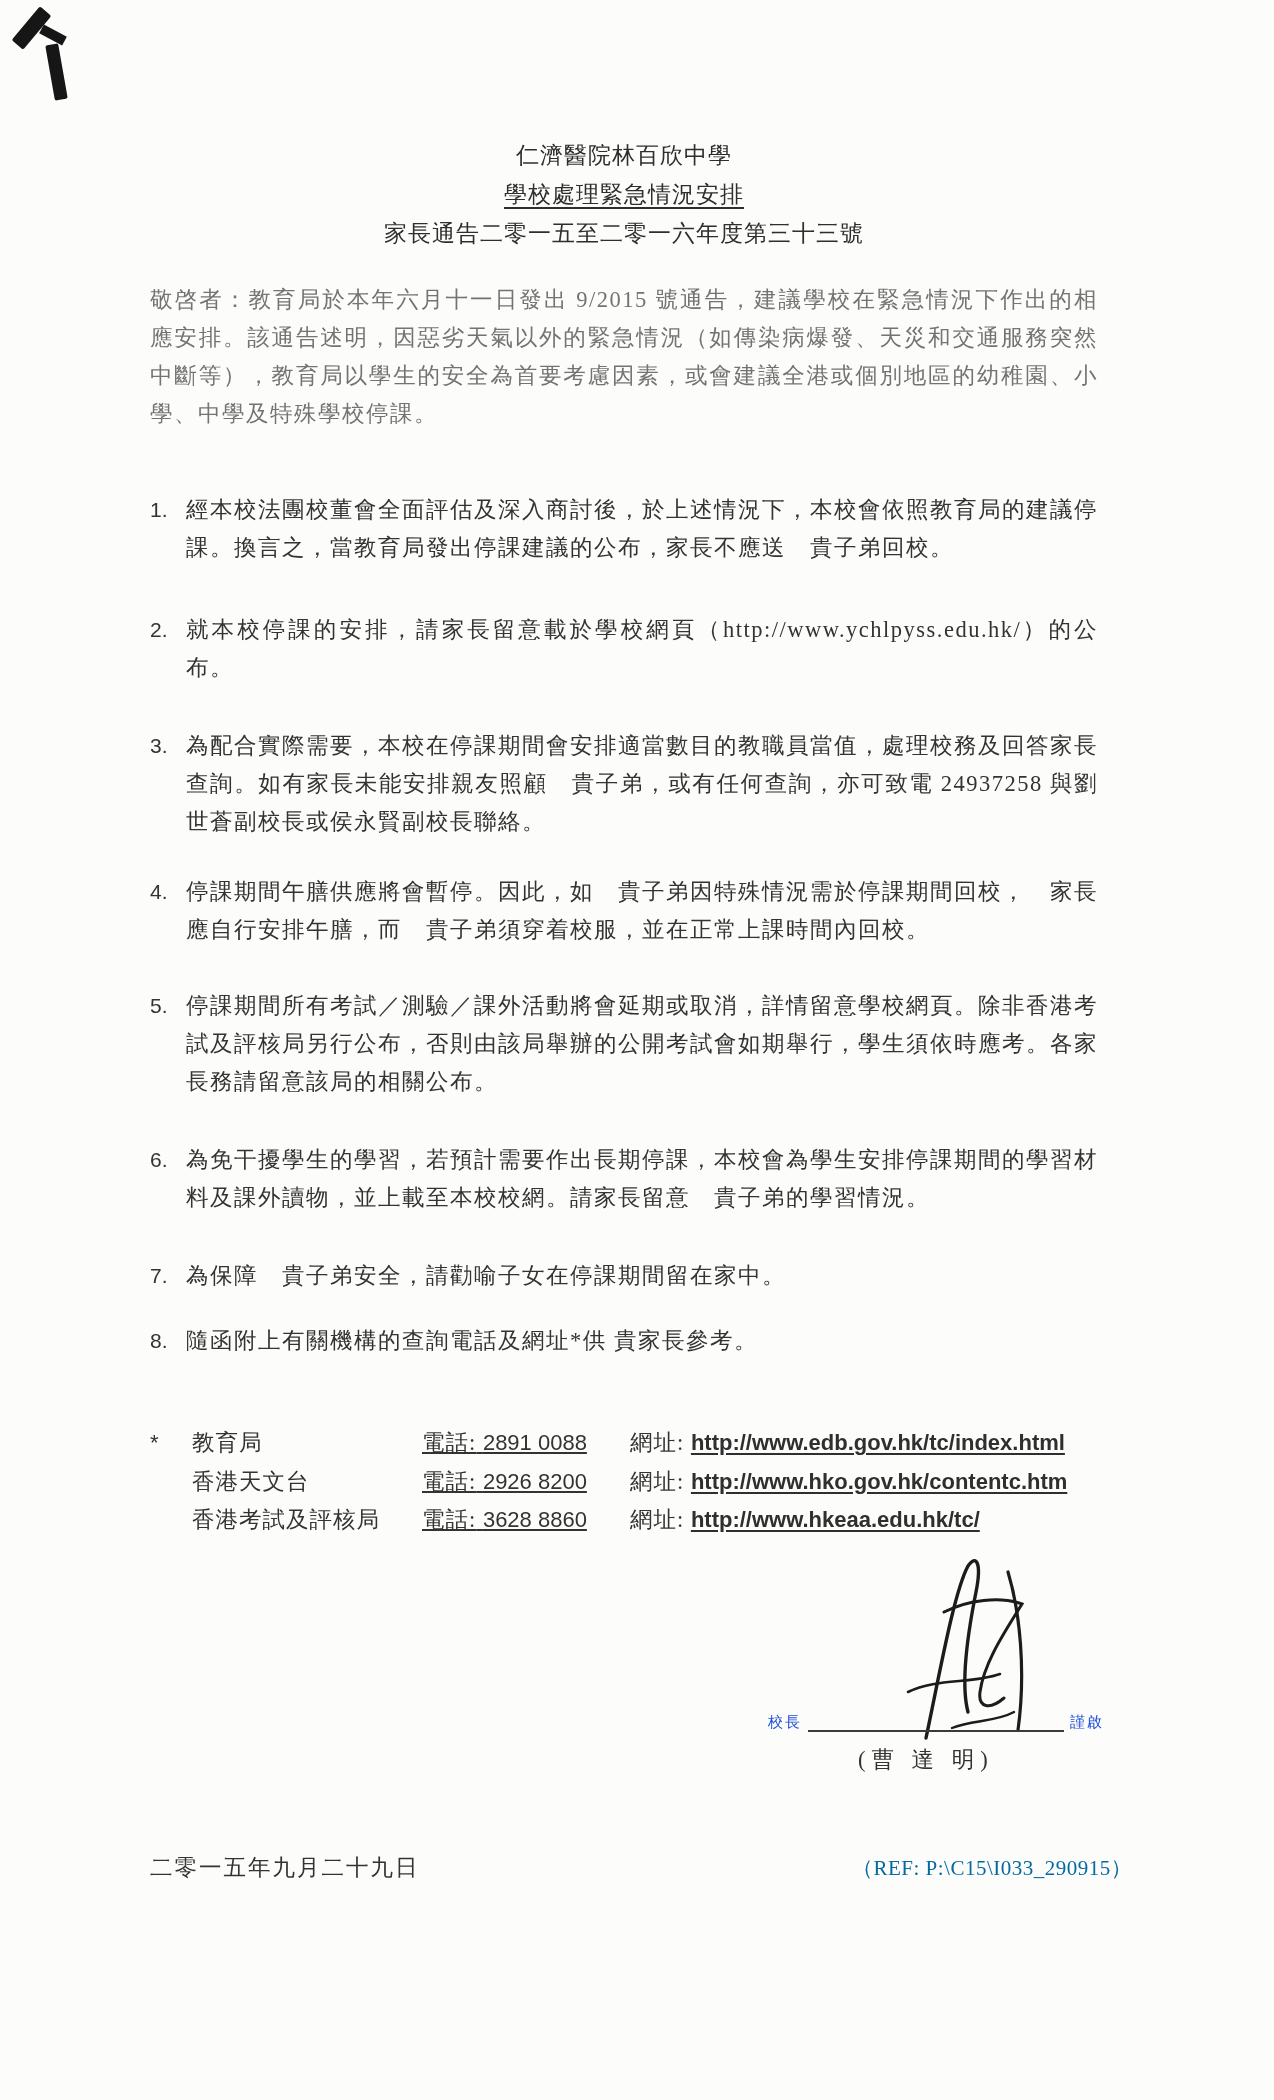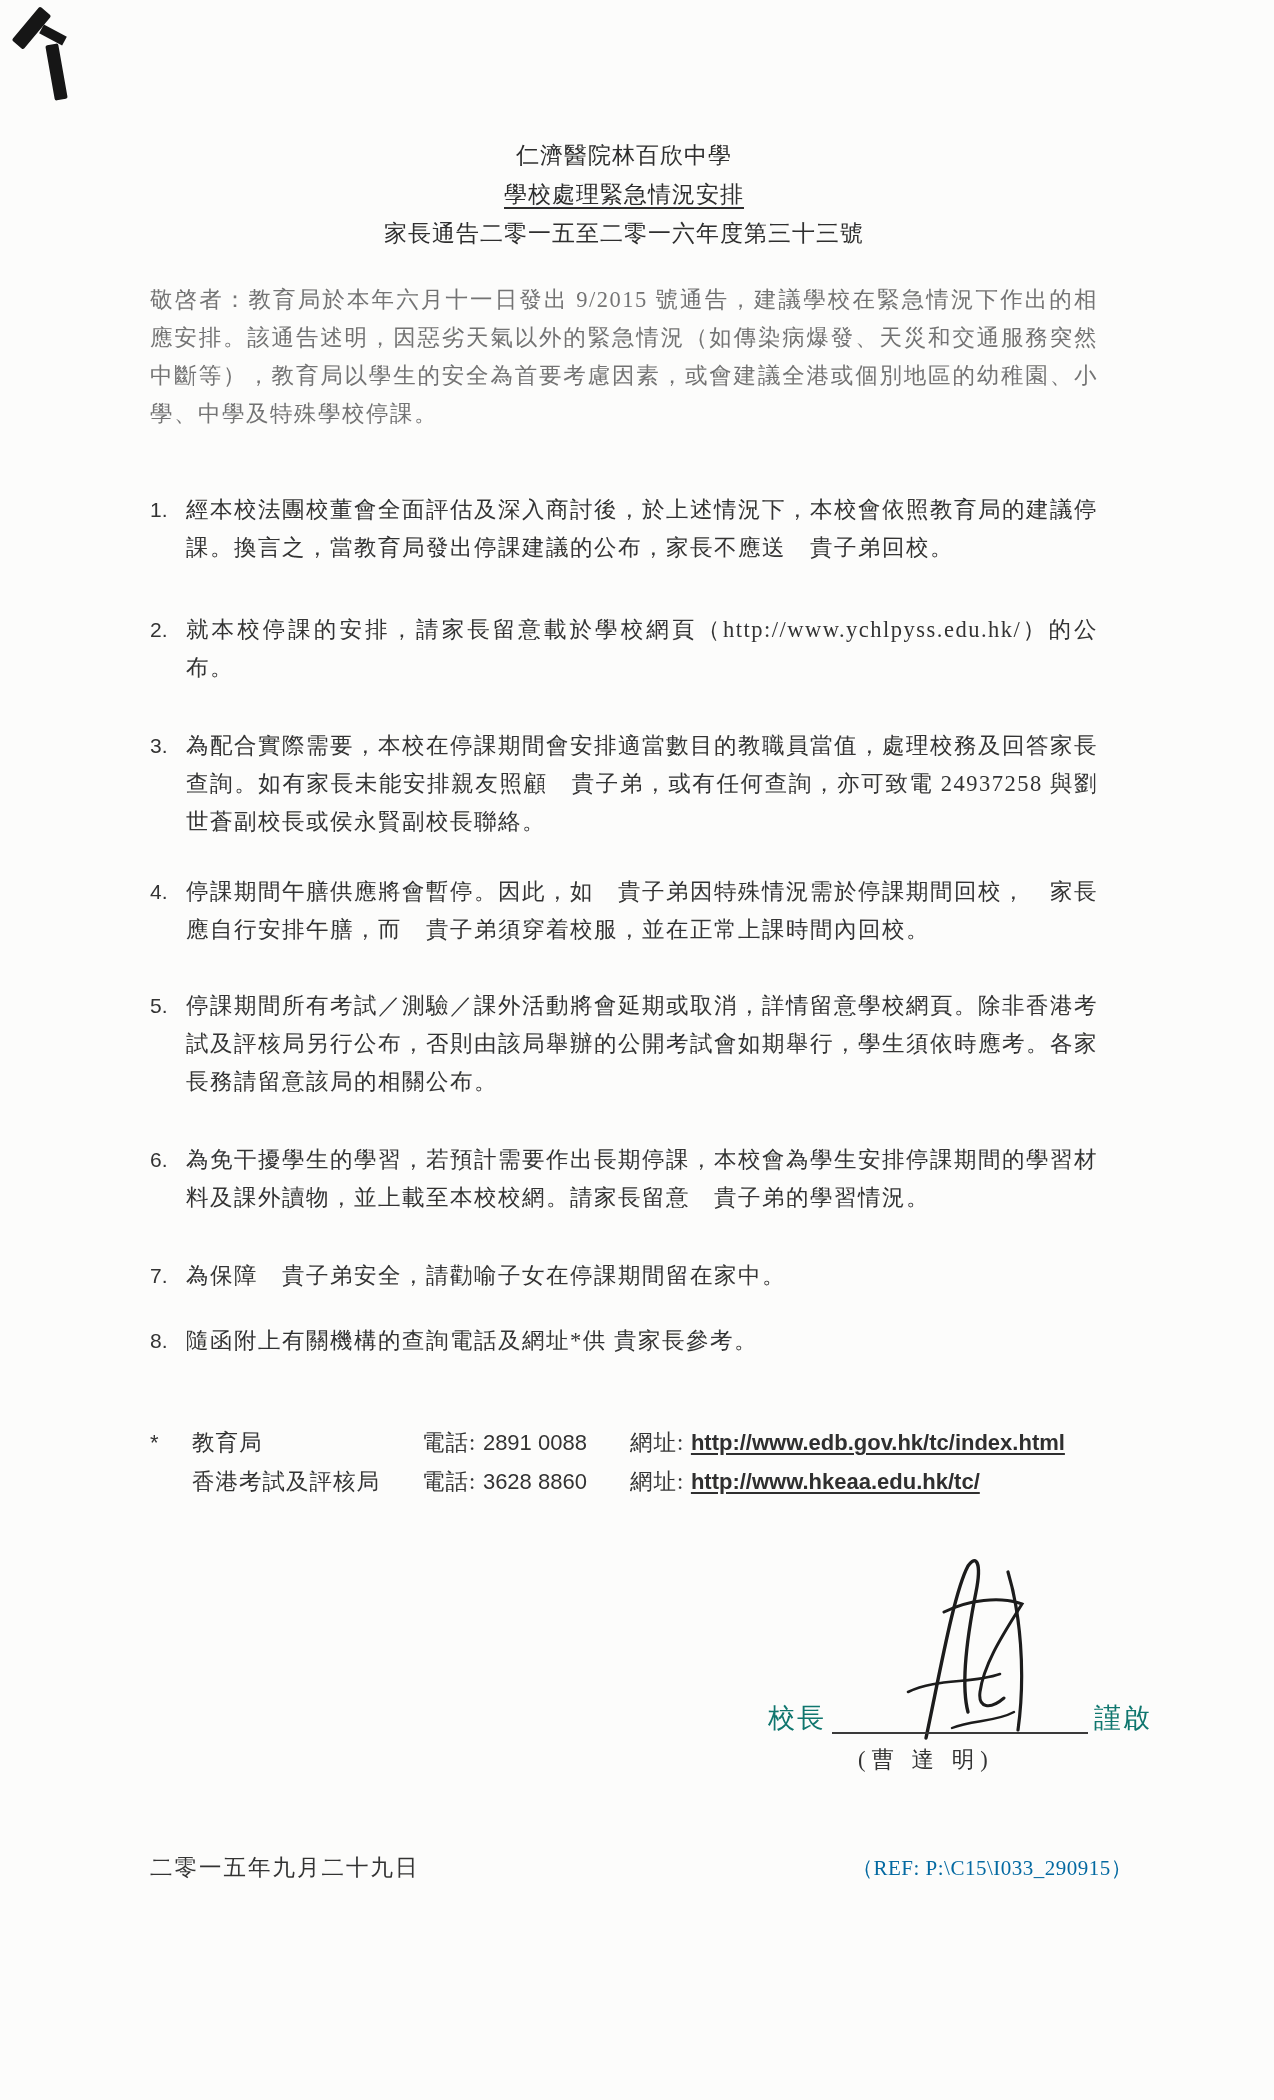--- a/index.html
+++ b/index.html
@@ -40,30 +40,30 @@
   .item.m4{margin-top:32px;}
   .item.m5{margin-top:38px;}
   .item.m6{margin-top:40px;}
   .item.m7{margin-top:40px;}
   .item.m8{margin-top:27px;}
 
   .agencies{margin-top:64px;font-size:22.5px;letter-spacing:1px;}
   .agency-row{display:flex;align-items:baseline;line-height:38.5px;}
   .agency-row .marker{width:42px;flex:0 0 42px;font-family:"Liberation Sans",sans-serif;font-size:22px;}
   .agency-row .aname{width:230px;flex:0 0 230px;}
-  .agency-row .telgrp{width:208px;flex:0 0 208px;white-space:nowrap;}
+  .agency-row .telgrp{width:208px;flex:0 0 208px;white-space:nowrap;text-decoration:underline;}
   .agency-row .urlgrp{flex:1;white-space:nowrap;}
   .lbl{letter-spacing:1px;}
   .num-sans{font-family:"Liberation Sans",sans-serif;font-size:22px;letter-spacing:0;color:#333;}
   .url-sans{font-family:"Liberation Sans",sans-serif;font-size:22px;letter-spacing:0;
     font-weight:bold;color:#2f2f2f;text-decoration:underline;text-underline-offset:3px;}
 
   .sig-scribble{position:absolute;left:888px;top:1552px;width:170px;height:200px;}
-  .sig-row{position:absolute;left:768px;top:1700px;display:flex;align-items:center;
-    font-size:27px;letter-spacing:2px;color:#0f766e;}
+  .sig-row{position:absolute;left:768px;top:1700px;display:flex;align-items:flex-end;
+    font-size:15px;letter-spacing:2px;color:#1d4ed8;}
   .sig-line{display:inline-block;width:256px;height:30px;border-bottom:2px solid #3a3a3a;margin:0 6px;}
   .sig-name{position:absolute;left:858px;top:1744px;width:230px;
     font-size:22.5px;letter-spacing:6px;color:#333;}
 
   .footer-date{position:absolute;left:150px;top:1852px;font-size:22.5px;letter-spacing:2px;color:#333;}
   .footer-ref{position:absolute;left:852px;top:1854px;font-size:21px;letter-spacing:.5px;color:#0369a1;}
 </style>
 </head>
 <body>
 
@@ -118,20 +118,26 @@
 
     <div class="agencies">
       <div class="agency-row">
         <span class="marker">*</span>
         <span class="aname">教育局</span>
         <span class="telgrp"><span class="lbl">電話:</span> <span class="num-sans">2891 0088</span></span>
         <span class="urlgrp"><span class="lbl">網址:</span> <span class="url-sans">http://www.edb.gov.hk/tc/index.html</span></span>
       </div>
       <div class="agency-row">
         <span class="marker"></span>
+        <span class="aname">香港天文台</span>
+        <span class="telgrp"><span class="lbl">電話:</span> <span class="num-sans">2926 8200</span></span>
+        <span class="urlgrp"><span class="lbl">網址:</span> <span class="url-sans">http://www.hko.gov.hk/contentc.htm</span></span>
+      </div>
+      <div class="agency-row">
+        <span class="marker"></span>
         <span class="aname">香港考試及評核局</span>
         <span class="telgrp"><span class="lbl">電話:</span> <span class="num-sans">3628 8860</span></span>
         <span class="urlgrp"><span class="lbl">網址:</span> <span class="url-sans">http://www.hkeaa.edu.hk/tc/</span></span>
       </div>
     </div>
 
   </div>
 
   <svg class="sig-scribble" viewBox="0 0 170 200" fill="none" xmlns="http://www.w3.org/2000/svg">
     <path d="M38,186 C52,120 66,40 80,14 C88,2 94,10 88,40 C80,80 72,130 80,160" stroke="#1c1c1c" stroke-width="3.4" stroke-linecap="round"></path>

